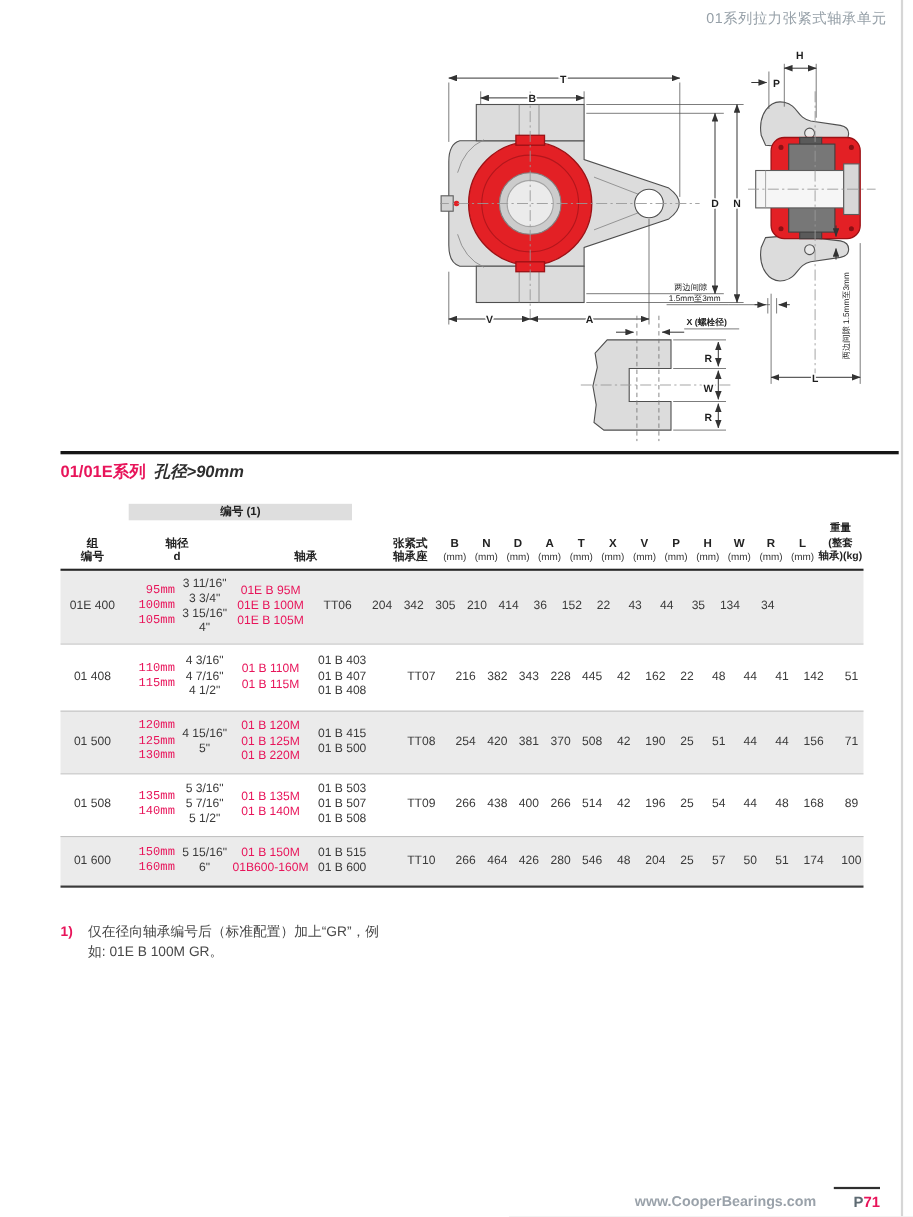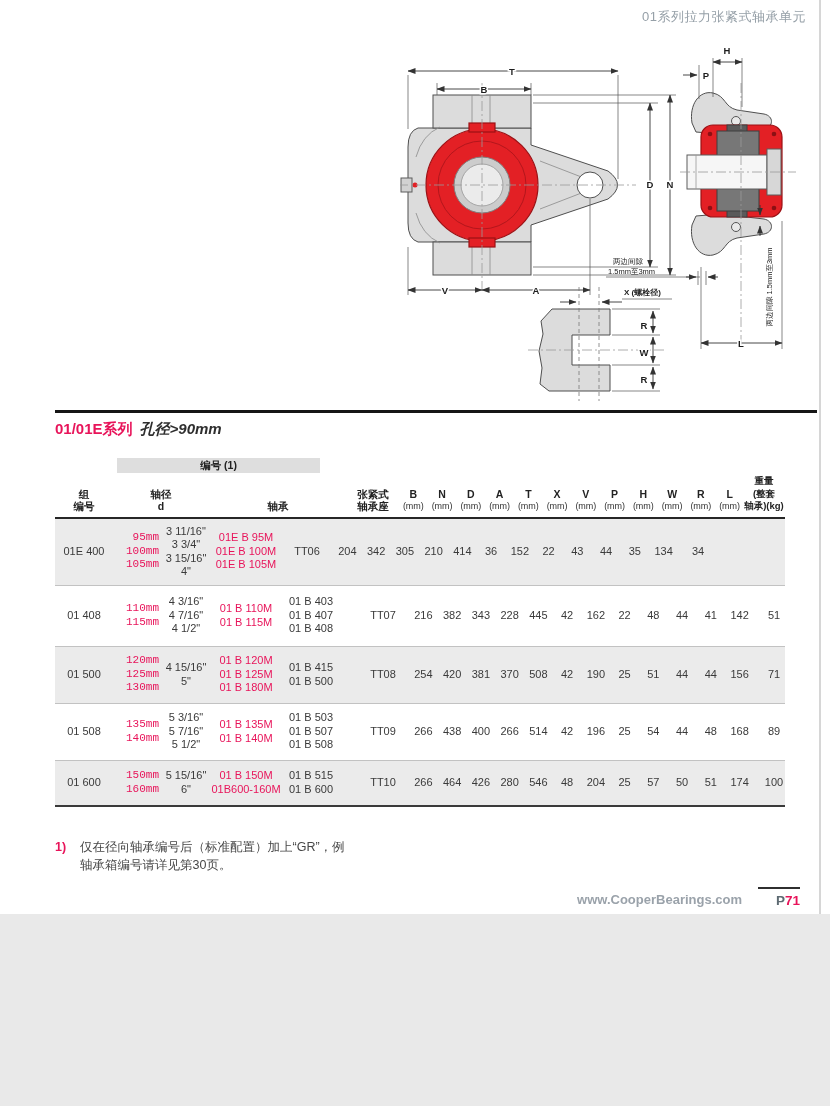--- a/index.html
+++ b/index.html
@@ -1,16 +1,16 @@
 <!DOCTYPE html>
 <html><head>
 <meta charset="utf-8">
 <style>
   html,body{margin:0;padding:0;background:#e9e9e9;}
-  .page{position:relative;width:830px;height:914px;background:#ffffff;margin:0 auto;
+  .page{position:relative;width:830px;height:1106px;background:#ffffff;margin:0 auto;
         font-family:"Liberation Sans","DejaVu Sans",sans-serif;color:#3a3a3a;overflow:hidden;}
   .right-edge{position:absolute;left:819px;top:0;width:2px;height:100%;background:#d6d6d6;}
   .hdr{position:absolute;top:8px;right:24px;font-size:13px;font-weight:500;color:#96a0a8;letter-spacing:.5px;}
   .diagram{position:absolute;left:400px;top:35px;}
 
   
   .section{position:absolute;left:55px;top:410px;width:762px;border-top:3px solid #161616;padding-top:7px;}
   .section .series{color:#e8145a;font-weight:bold;font-size:15px;margin-top:28px;}
   .section .sub{color:#2e2e2e;font-weight:bold;font-size:15px;margin-left:7px;font-style:italic;}
 
@@ -406,21 +406,21 @@
           <div>125mm</div>
           <div>130mm</div>
         </div>
         <div class="c2">
           <div>4 15/16"</div>
           <div>5"</div>
         </div>
         <div class="c3 red">
           <div>01 B 120M</div>
           <div>01 B 125M</div>
-          <div>01 B 180M</div>
+          <div>01 B 220M</div>
         </div>
         <div class="c4">
           <div>01 B 415</div>
           <div>01 B 500</div>
         </div>
         <div class="c5">
           <div>TT08</div>
         </div>
         <div class="cd">
           <div>254</div>
@@ -590,21 +590,21 @@
           <div>100</div>
         </div>
       </div>
       <div class="tbl-bottom"></div>
     </div>
 
   <div class="footnote">
     <span class="mark">1)</span>
     <div class="lines">
       <div>仅在径向轴承编号后（标准配置）加上“GR”，例</div>
-      <div>轴承箱编号请详见第30页。</div>
+      <div>如: 01E B 100M GR。</div>
     </div>
   </div>
 
   <div class="furl">www.CooperBearings.com</div>
   <div class="fline"></div>
   <div class="fpage"><span class="p">P</span><span class="n">71</span></div>
 
 </div>
 
 </body></html>

